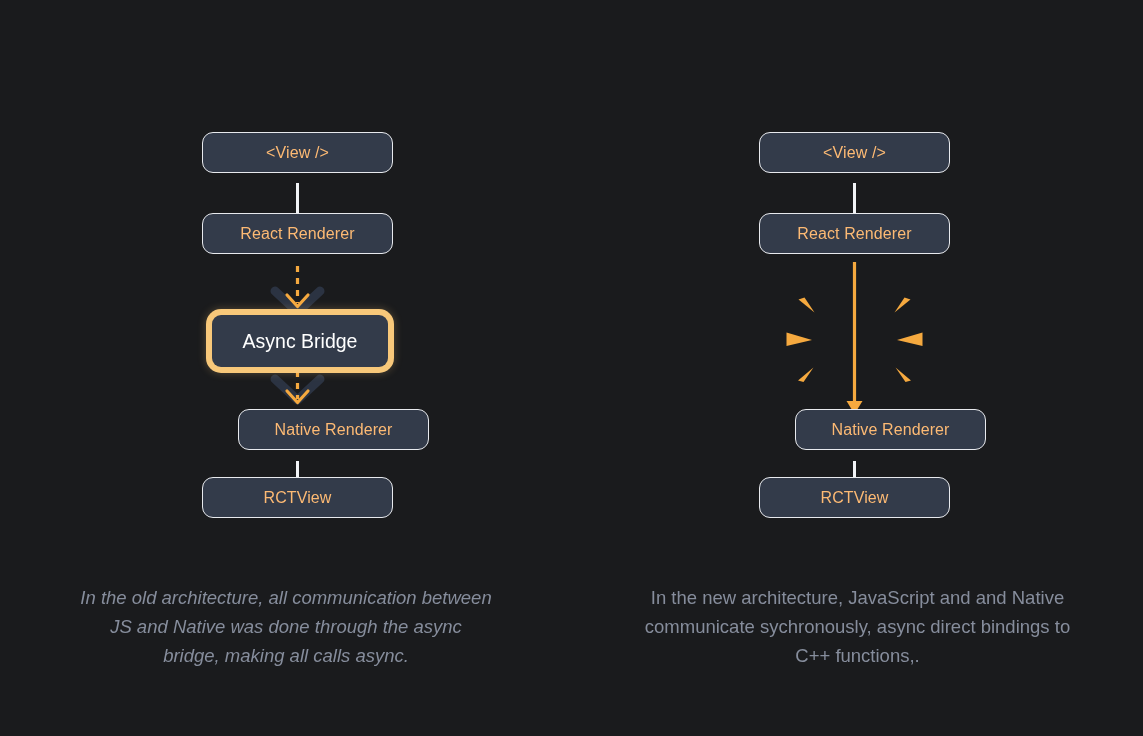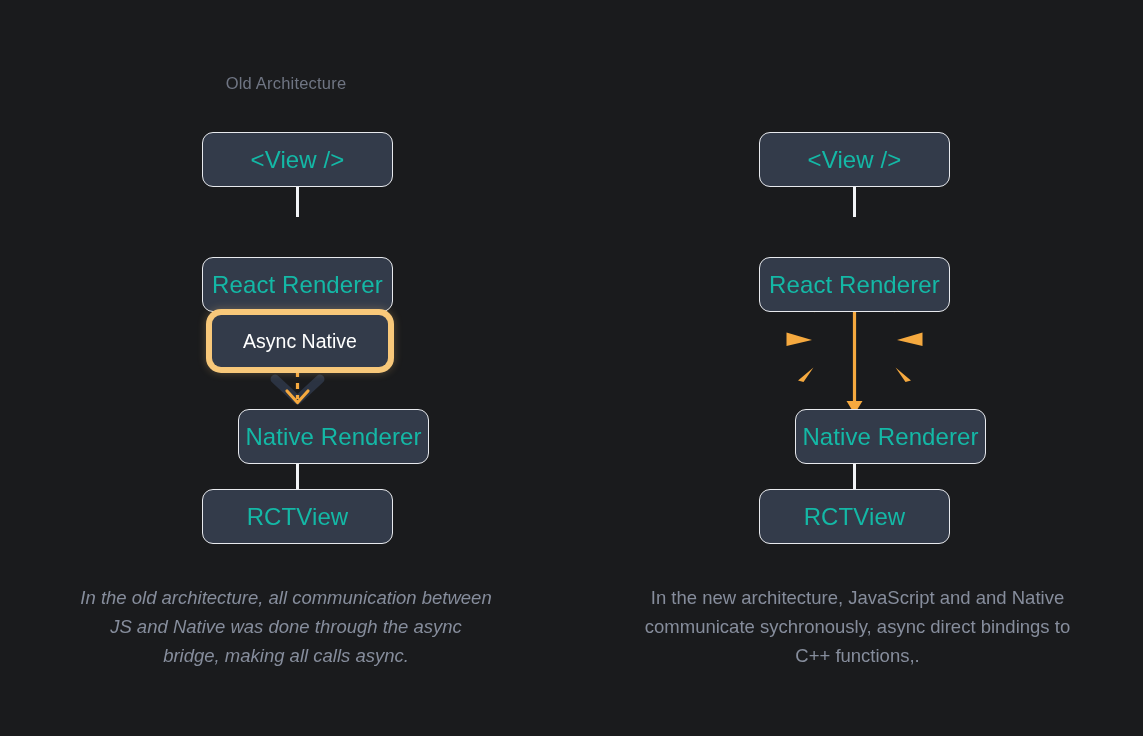--- a/index.html
+++ b/index.html
@@ -39,40 +39,40 @@
     letter-spacing: .2px;
     white-space: nowrap;
   }
   #title-old { top: 74px; font-size: 16.5px; }
   #title-new { top: 82px; font-size: 14.5px; }
 
   
   .node {
     position: absolute;
     width: 191px;
-    height: 55px;
+    height: 41px;
     border-radius: 11px;
     background: #333b4a;
     border: 1.6px solid #e8eaee;
     box-sizing: border-box;
     display: flex;
     align-items: center;
     justify-content: center;
-    color: #14b8a6;
-    font-size: 24px;
+    color: #fdba74;
+    font-size: 16px;
     letter-spacing: .1px;
     z-index: 5;
   }
   #col-old .node { left: 202px; }
   #col-new .node { left: 187px; }
 
   .n-view     { top: 132px; }
-  .n-react    { top: 213px; margin-top: 44px; }
+  .n-react    { top: 213px; }
   .n-native   { top: 409px; margin-left: 36px; }
-  .n-rct      { top: 489px; }
+  .n-rct      { top: 477px; }
 
   
   .node-ring {
     position: absolute;
     left: 206px;
     top: 309px;
     width: 188px;
     height: 64px;
     border-radius: 15px;
     background: #f8c87a;
@@ -131,21 +131,20 @@
   #col-old .caption { left: 0; padding: 0 80px; box-sizing: border-box; font-style: italic; }
   #col-new .caption { left: 0; padding: 0 56px; box-sizing: border-box; }
 </style>
 </head>
 <body>
 
 <div id="canvas">
 
   <div class="column" id="col-old">
 
-    <div class="col-title" id="title-old">Old Architecture</div>
 
     <div class="connector c-view-react"></div>
     <div class="connector c-native-rct"></div>
 
     <svg class="svg-layer" viewBox="0 0 571 736">
 
       <g>
 
         <path d="M 275 291 L 297.5 312 L 320 291" fill="none" stroke="#2b3342" stroke-width="9" stroke-linecap="round" stroke-linejoin="round"></path>
         <line x1="297.5" y1="266" x2="297.5" y2="303" stroke="#f5a93f" stroke-width="3.2" stroke-dasharray="6 6" stroke-linecap="butt"></line>
@@ -157,21 +156,21 @@
         <line x1="297.5" y1="371" x2="297.5" y2="399" stroke="#f5a93f" stroke-width="3.2" stroke-dasharray="6 6" stroke-linecap="butt"></line>
         <path d="M 287 391 L 297.5 402.5 L 308 391" fill="none" stroke="#f5a93f" stroke-width="3.2" stroke-linecap="round" stroke-linejoin="round"></path>
       </g>
     </svg>
 
     <div class="node n-view">&lt;View /&gt;</div>
 
     <div class="node n-react">React Renderer</div>
 
     <div class="node-ring">
-      <div class="node-inner">Async Native</div>
+      <div class="node-inner">Async Bridge</div>
     </div>
 
     <div class="node n-native">Native Renderer</div>
 
     <div class="node n-rct">RCTView</div>
 
     <div class="caption">In the old architecture, all communication between JS and Native was done through the async bridge, making all calls async.</div>
   </div>
 
   <div class="column" id="col-new">

